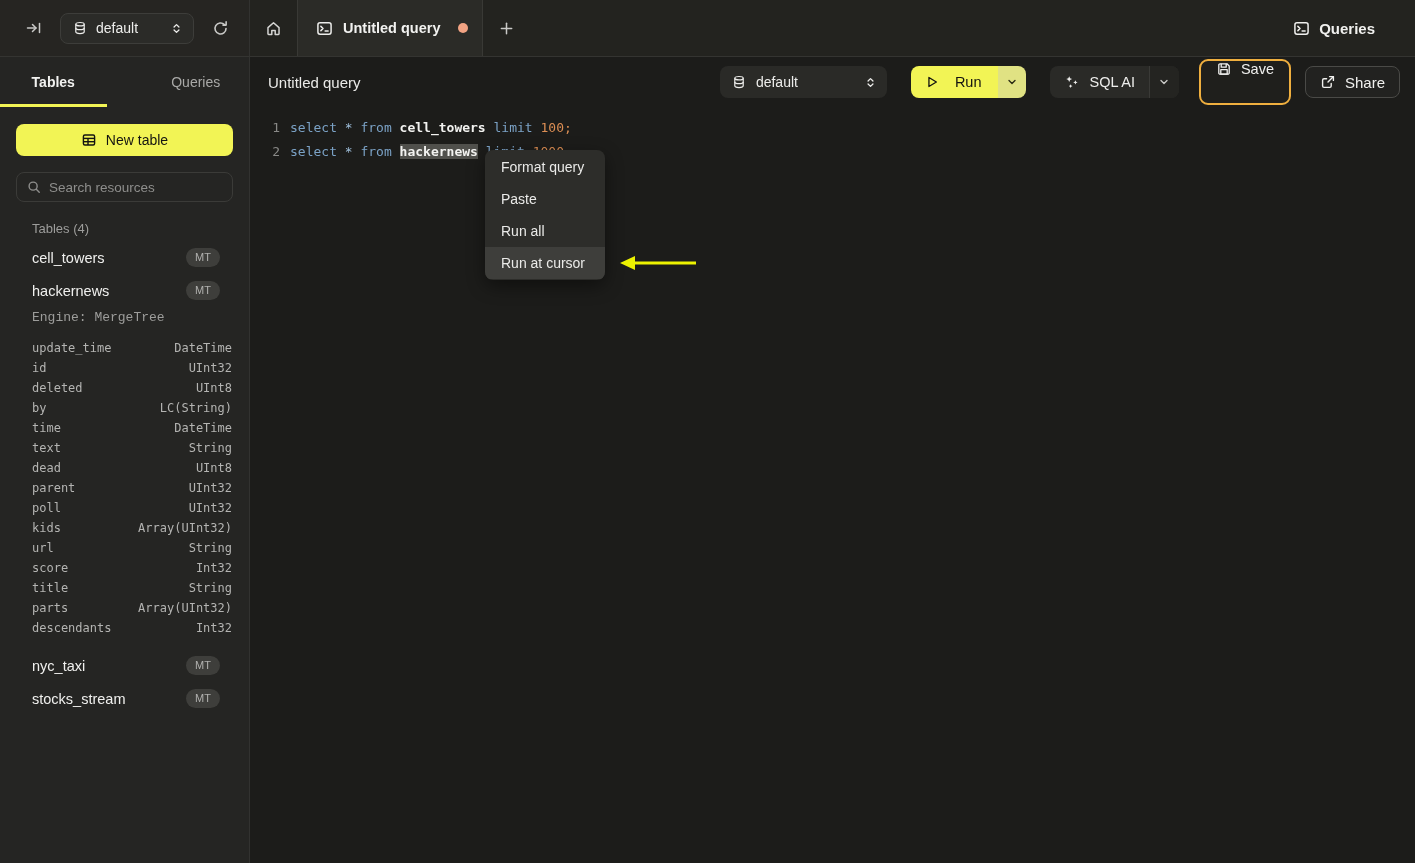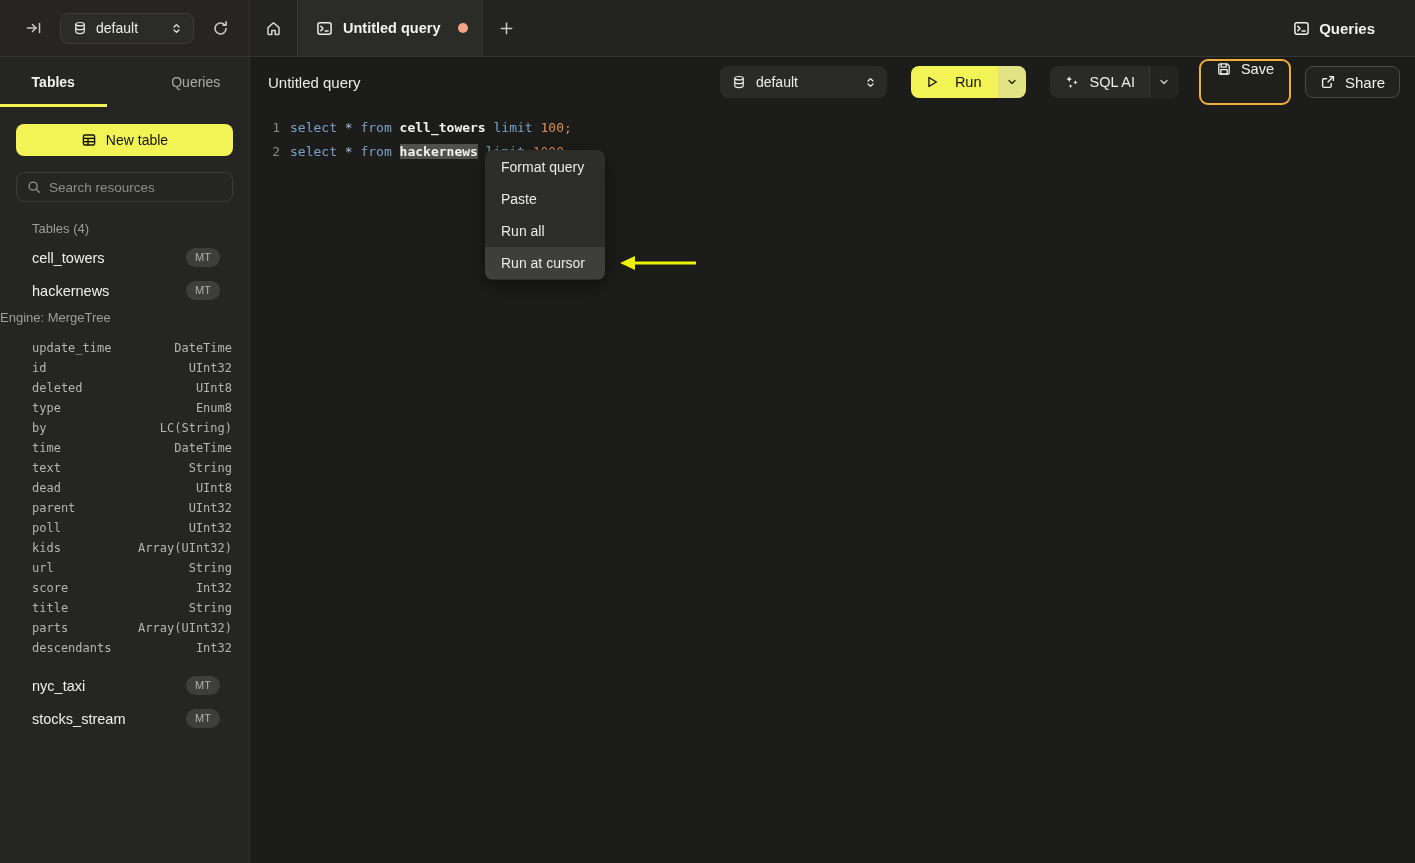--- a/index.html
+++ b/index.html
@@ -84,21 +84,21 @@
   .tables-list { margin-top:5px; }
   .table-row {
     height:33px; display:flex; align-items:center; justify-content:space-between;
     padding:0 29px 0 32px; cursor:pointer;
   }
   .table-name { font-size:14.5px; font-weight:500; color:#F0F0EE; }
   .mt-badge {
     background:#3E3E3B; color:#B0B0AE; font-size:11px; font-weight:500;
     border-radius:999px; padding:3px 9px; line-height:1.2;
   }
-  .engine-line { height:25px; line-height:22px; font-size:13px; color:#9D9D9B; }
+  .engine-line { height:25px; line-height:22px; padding-left:32px; font-size:13px; color:#9D9D9B;font-family:Liberation Mono, monospace; }
   .columns-list { padding:3px 0 14px 0; }
   .col-row {
     height:20px; display:flex; align-items:flex-end; justify-content:space-between;
     padding:0 17px 0 32px;
     font-family:"DejaVu Sans Mono", monospace; font-size:12px; color:#B4B4B2;
   }
 
   
   .main { position:absolute; left:250px; top:57px; width:1165px; height:806px; background:#1C1C1A; }
   .toolbar { height:50px; display:flex; align-items:center; padding:0 15px 0 18px; }
@@ -287,24 +287,20 @@
           <span class="col-name">update_time</span>
           <span class="col-type">DateTime</span>
         </div>
         <div class="col-row">
           <span class="col-name">id</span>
           <span class="col-type">UInt32</span>
         </div>
         <div class="col-row">
           <span class="col-name">deleted</span>
           <span class="col-type">UInt8</span>
-        </div>
-        <div class="col-row">
-          <span class="col-name">type</span>
-          <span class="col-type">Enum8</span>
         </div>
         <div class="col-row">
           <span class="col-name">by</span>
           <span class="col-type">LC(String)</span>
         </div>
         <div class="col-row">
           <span class="col-name">time</span>
           <span class="col-type">DateTime</span>
         </div>
         <div class="col-row">

